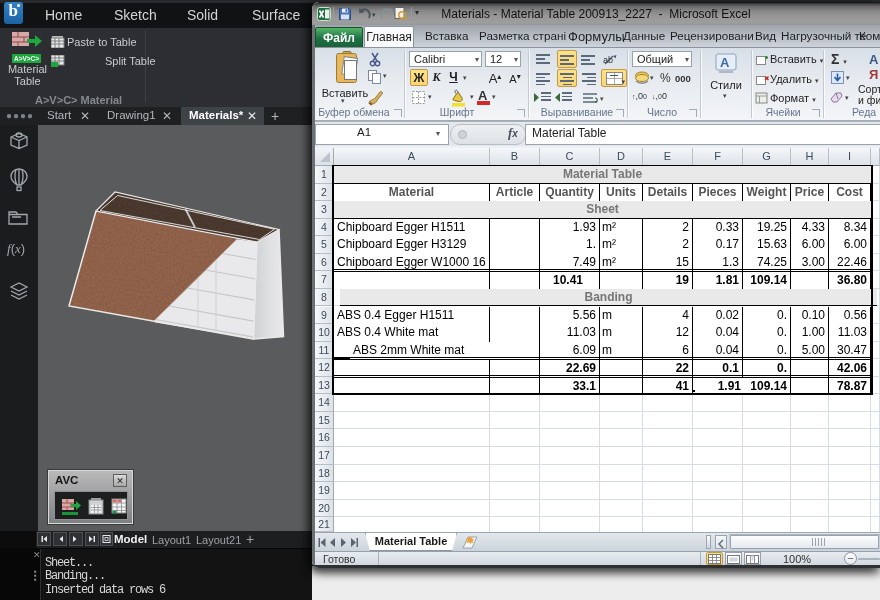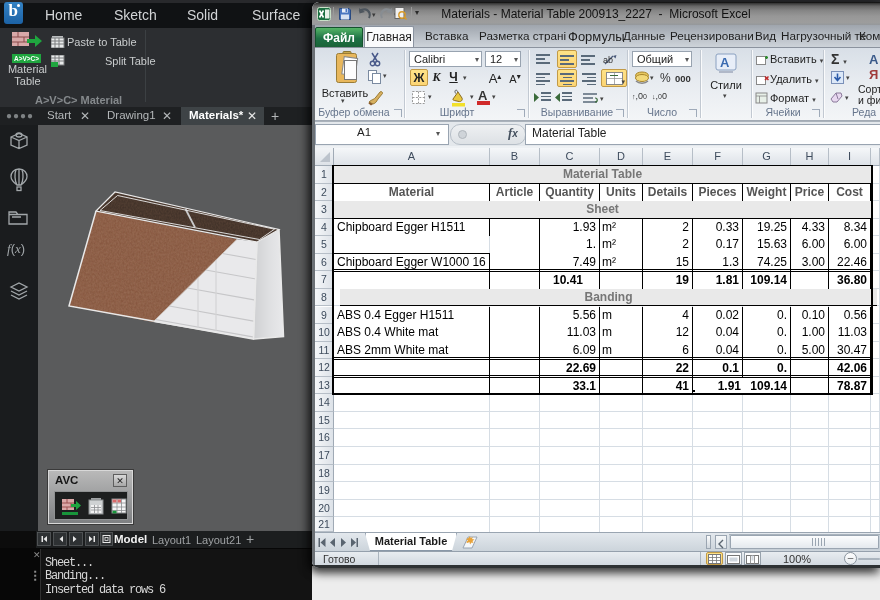--- a/index.html
+++ b/index.html
@@ -556,20 +556,21 @@
             <span class="tc r" style="left:206px;width:60px;">1.93</span>
             <span class="tc u" style="left:266px;width:43px;">m²</span>
             <span class="tc r" style="left:309px;width:50px;">2</span>
             <span class="tc r" style="left:359px;width:50px;">0.33</span>
             <span class="tc r" style="left:409px;width:48px;">19.25</span>
             <span class="tc r" style="left:457px;width:38px;">4.33</span>
             <span class="tc r" style="left:495px;width:42px;">8.34</span>
             <span class="tc " style="left:156px;width:50px;"></span>
           </div>
 <div class="trow" style="top:70.2px;border-bottom:1px solid #000;">
+            <span class="tc l" style="left:0px;width:156px;">Chipboard Egger H3129</span>
             <span class="tc r" style="left:206px;width:60px;">1.</span>
             <span class="tc u" style="left:266px;width:43px;">m²</span>
             <span class="tc r" style="left:309px;width:50px;">2</span>
             <span class="tc r" style="left:359px;width:50px;">0.17</span>
             <span class="tc r" style="left:409px;width:48px;">15.63</span>
             <span class="tc r" style="left:457px;width:38px;">6.00</span>
             <span class="tc r" style="left:495px;width:42px;">6.00</span>
             <span class="tc " style="left:156px;width:50px;"></span>
           </div>
 <div class="trow" style="top:87.8px;border-bottom:1px solid #000;">
@@ -611,21 +612,21 @@
             <span class="tc r" style="left:206px;width:60px;">11.03</span>
             <span class="tc u" style="left:266px;width:43px;">m</span>
             <span class="tc r" style="left:309px;width:50px;">12</span>
             <span class="tc r" style="left:359px;width:50px;">0.04</span>
             <span class="tc r" style="left:409px;width:48px;">0.</span>
             <span class="tc r" style="left:457px;width:38px;">1.00</span>
             <span class="tc r" style="left:495px;width:42px;">11.03</span>
             <span class="tc " style="left:156px;width:50px;"></span>
           </div>
 <div class="trow" style="top:175.6px;border-bottom:1px solid #000;">
-            <span class="tc l" style="left:0px;width:156px;">ABS 2mm White mat</span>
+            <span class="tc l" style="left:16px;width:156px;">ABS 2mm White mat</span>
             <span class="tc r" style="left:206px;width:60px;">6.09</span>
             <span class="tc u" style="left:266px;width:43px;">m</span>
             <span class="tc r" style="left:309px;width:50px;">6</span>
             <span class="tc r" style="left:359px;width:50px;">0.04</span>
             <span class="tc r" style="left:409px;width:48px;">0.</span>
             <span class="tc r" style="left:457px;width:38px;">5.00</span>
             <span class="tc r" style="left:495px;width:42px;">30.47</span>
             <span class="tc " style="left:156px;width:50px;"></span>
           </div>
 <div class="trow" style="top:193.2px;border-top:3px double #000;border-bottom:2px solid #000;margin-top:-2px;">

